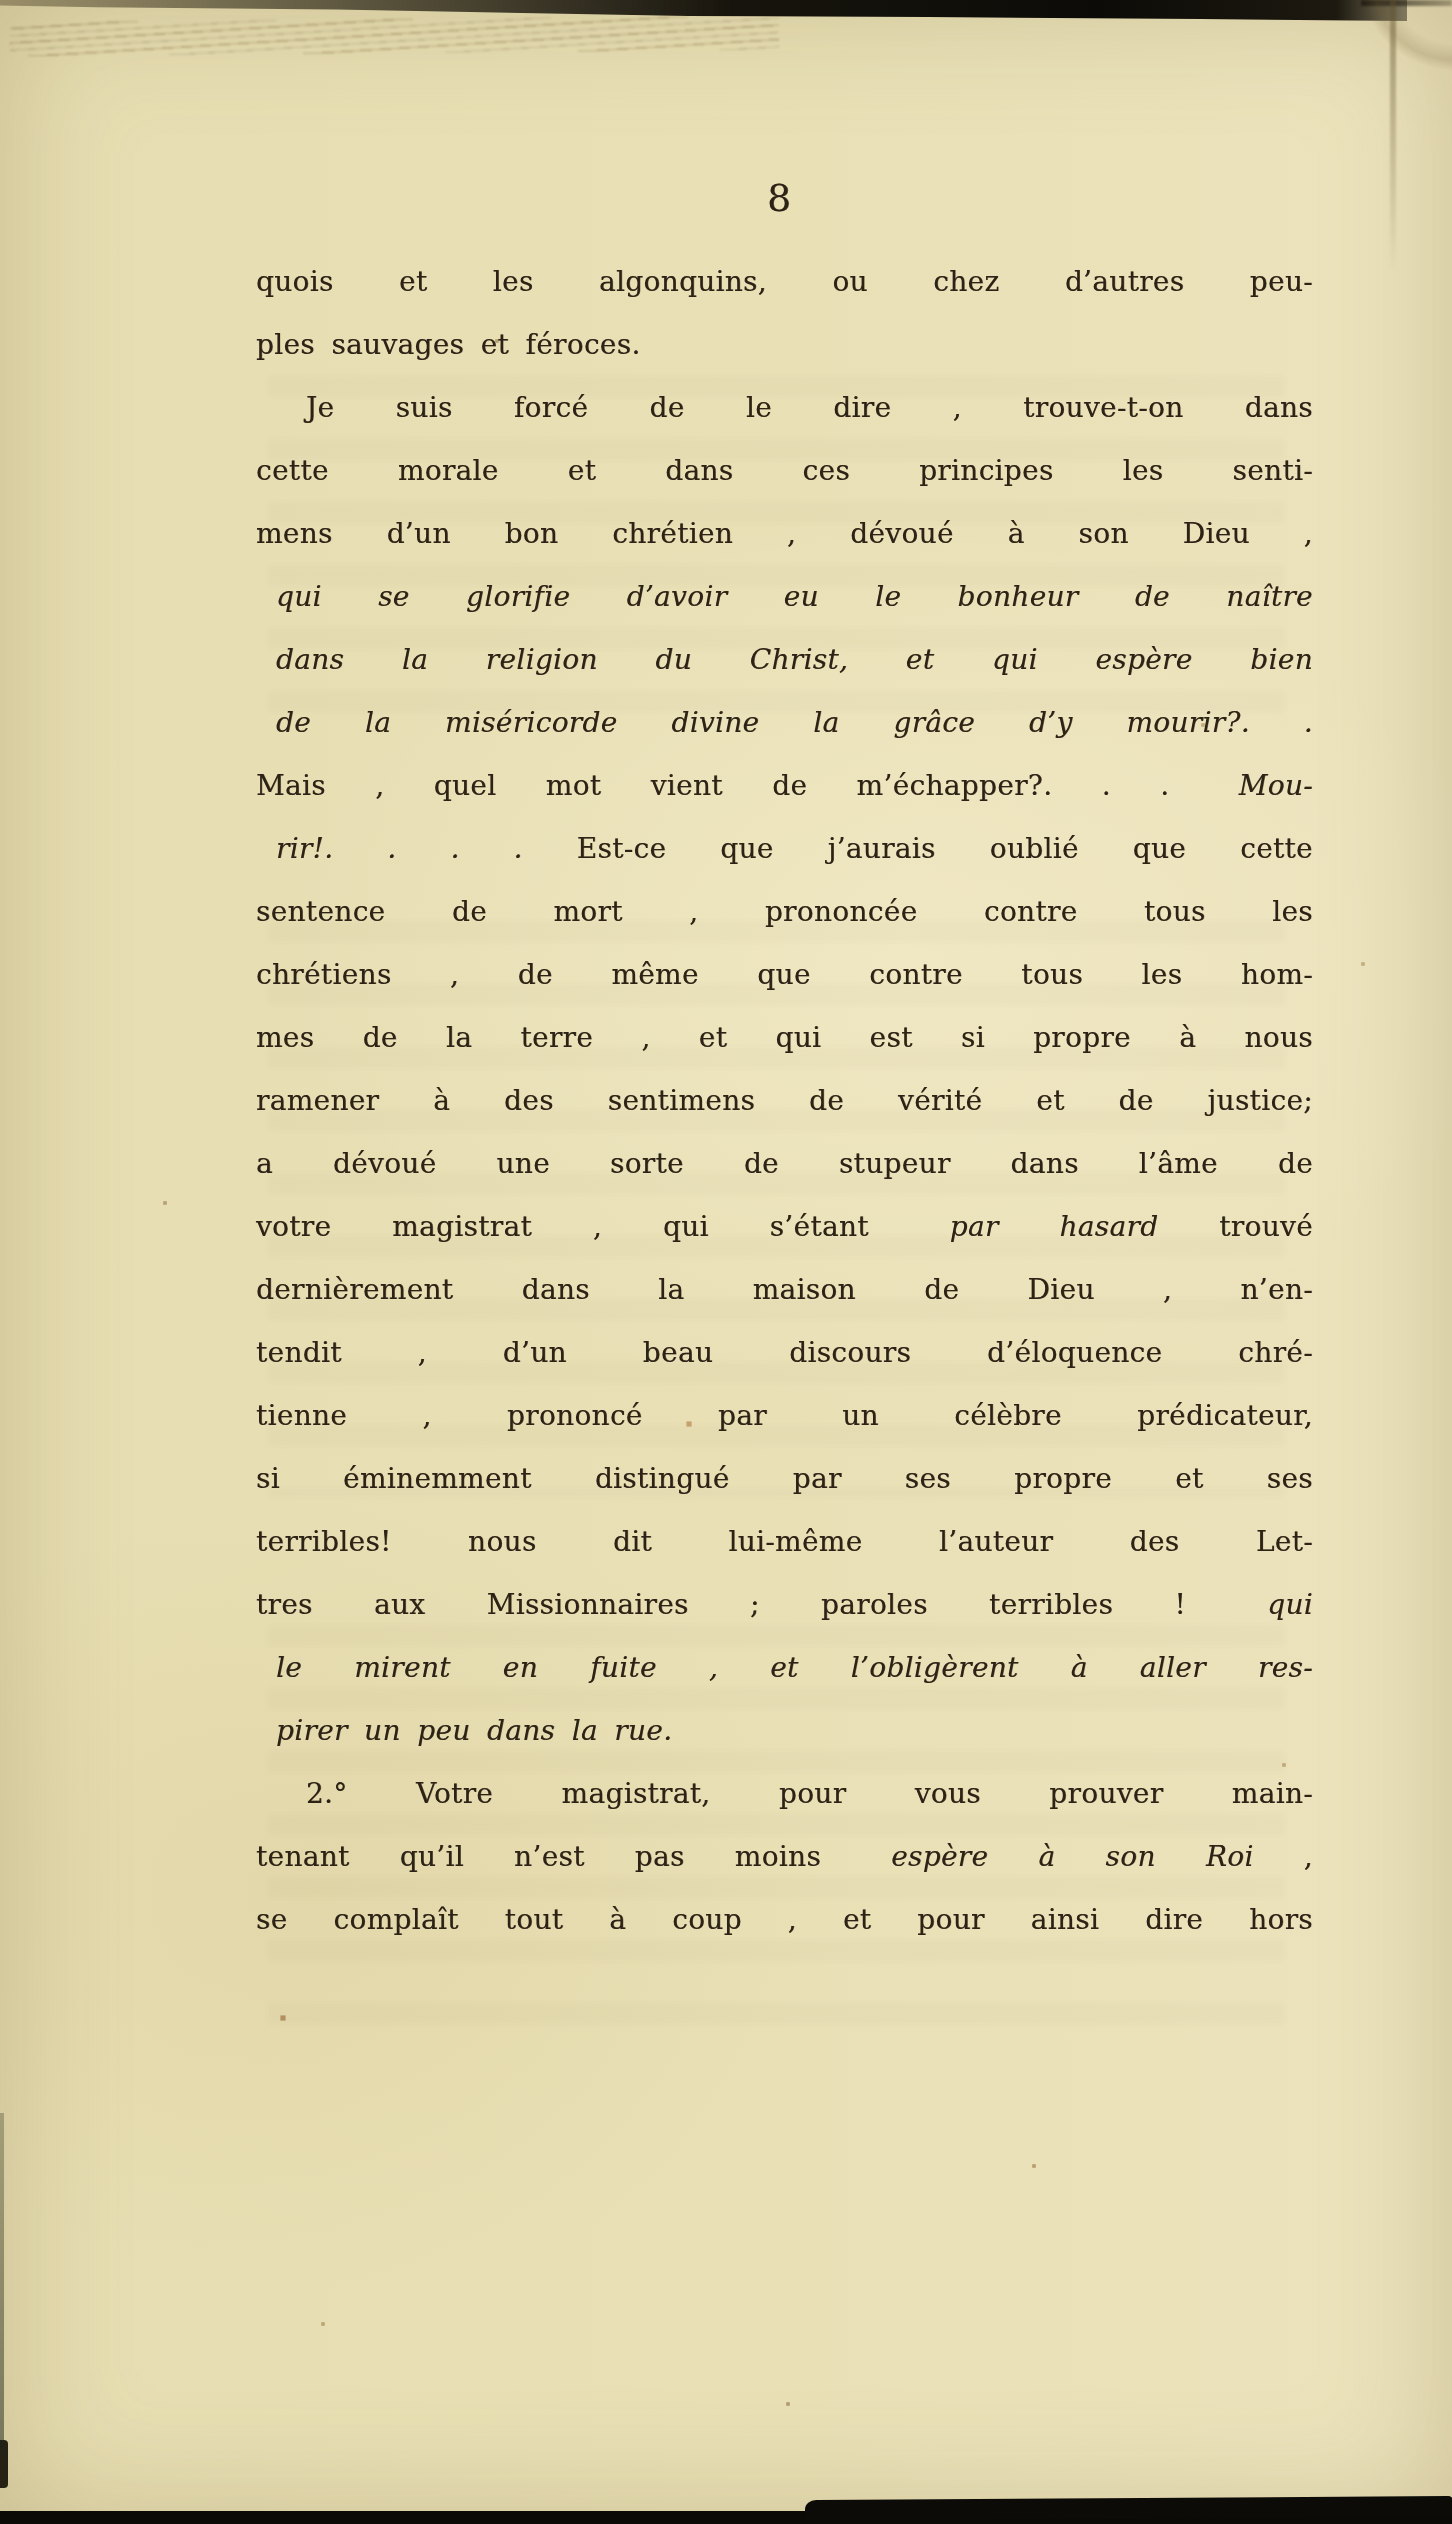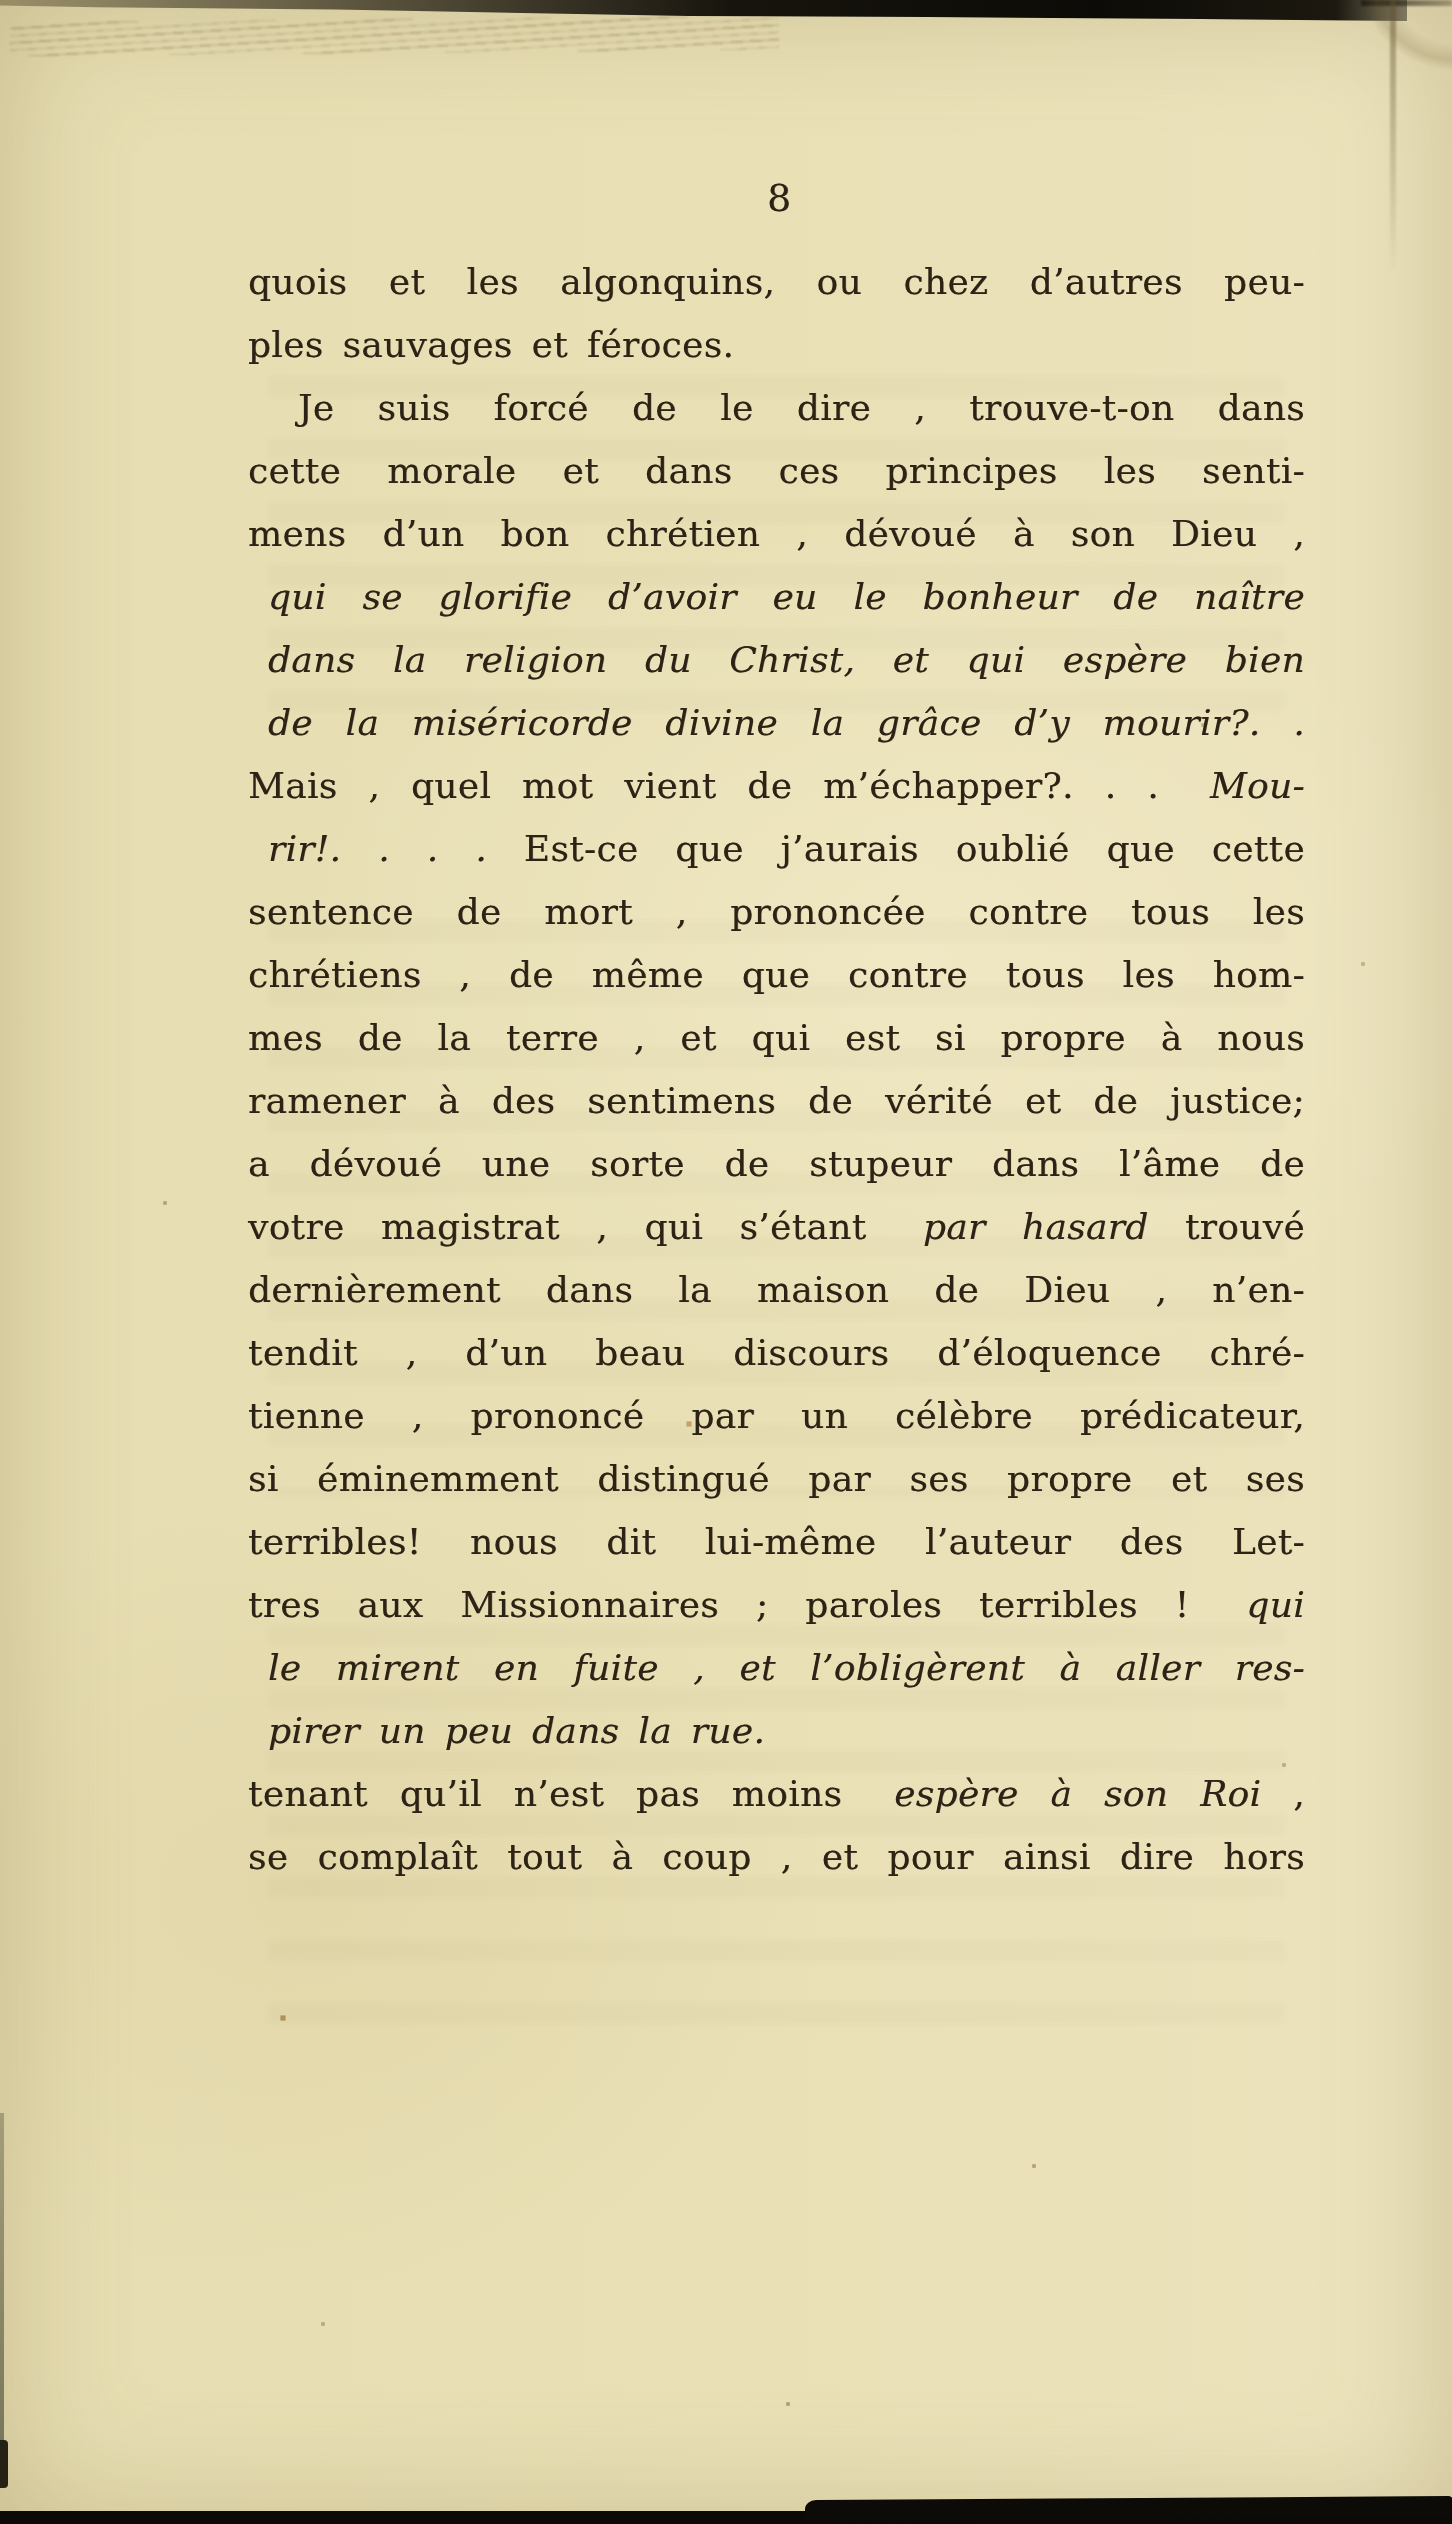--- a/index.html
+++ b/index.html
@@ -98,23 +98,23 @@
       1362px 963px 0 0.8px rgba(145,110,55,0.45);
   }
   
   .page-number {
     position: absolute; left: 767px; top: 176px;
     font-size: 38px; letter-spacing: 0.8px;
     color: #2c2316;
     text-shadow: 0.4px 0.4px 0.6px rgba(50,35,15,0.55);
   }
   .text-block {
-    position: absolute; left: 248px; top: 250px; width: 1057px;
+    position: absolute; left: 256px; top: 250px; width: 1057px;
     color: #2c2316;
-    font-size: 36px;
+    font-size: 28px;
     letter-spacing: 0.3px;
     word-spacing: 3.2px;
     text-shadow: 0.4px 0.4px 0.6px rgba(50,35,15,0.5);
   }
   .line {
     height: 63px; line-height: 63px;
     text-align: justify;
     text-align-last: justify;
     text-justify: inter-word;
     white-space: normal;
@@ -162,18 +162,19 @@
       <div class="line"><span>a dévoué une sorte de stupeur dans l’âme de</span></div>
       <div class="line"><span>votre magistrat , qui s’étant </span><span class="it">par hasard</span><span> trouvé</span></div>
       <div class="line"><span>dernièrement dans la maison de Dieu , n’en-</span></div>
       <div class="line"><span>tendit , d’un beau discours d’éloquence chré-</span></div>
       <div class="line"><span>tienne , prononcé par un célèbre prédicateur,</span></div>
       <div class="line"><span>si éminemment distingué par ses propre et ses</span></div>
       <div class="line"><span>terribles! nous dit lui-même l’auteur des Let-</span></div>
       <div class="line"><span>tres aux Missionnaires ; paroles terribles ! </span><span class="it">qui</span></div>
       <div class="line"><span class="it">le mirent en fuite , et l’obligèrent à aller res-</span></div>
       <div class="line nojust"><span class="it">pirer un peu dans la rue.</span></div>
+      <div class="line indent"><span>2.° Votre magistrat, pour vous prouver main-</span></div>
       <div class="line"><span>tenant qu’il n’est pas moins </span><span class="it">espère à son Roi</span><span> ,</span></div>
       <div class="line"><span>se complaît tout à coup , et pour ainsi dire hors</span></div>
     </div>
 
 </div>
 
 
 </body></html>

